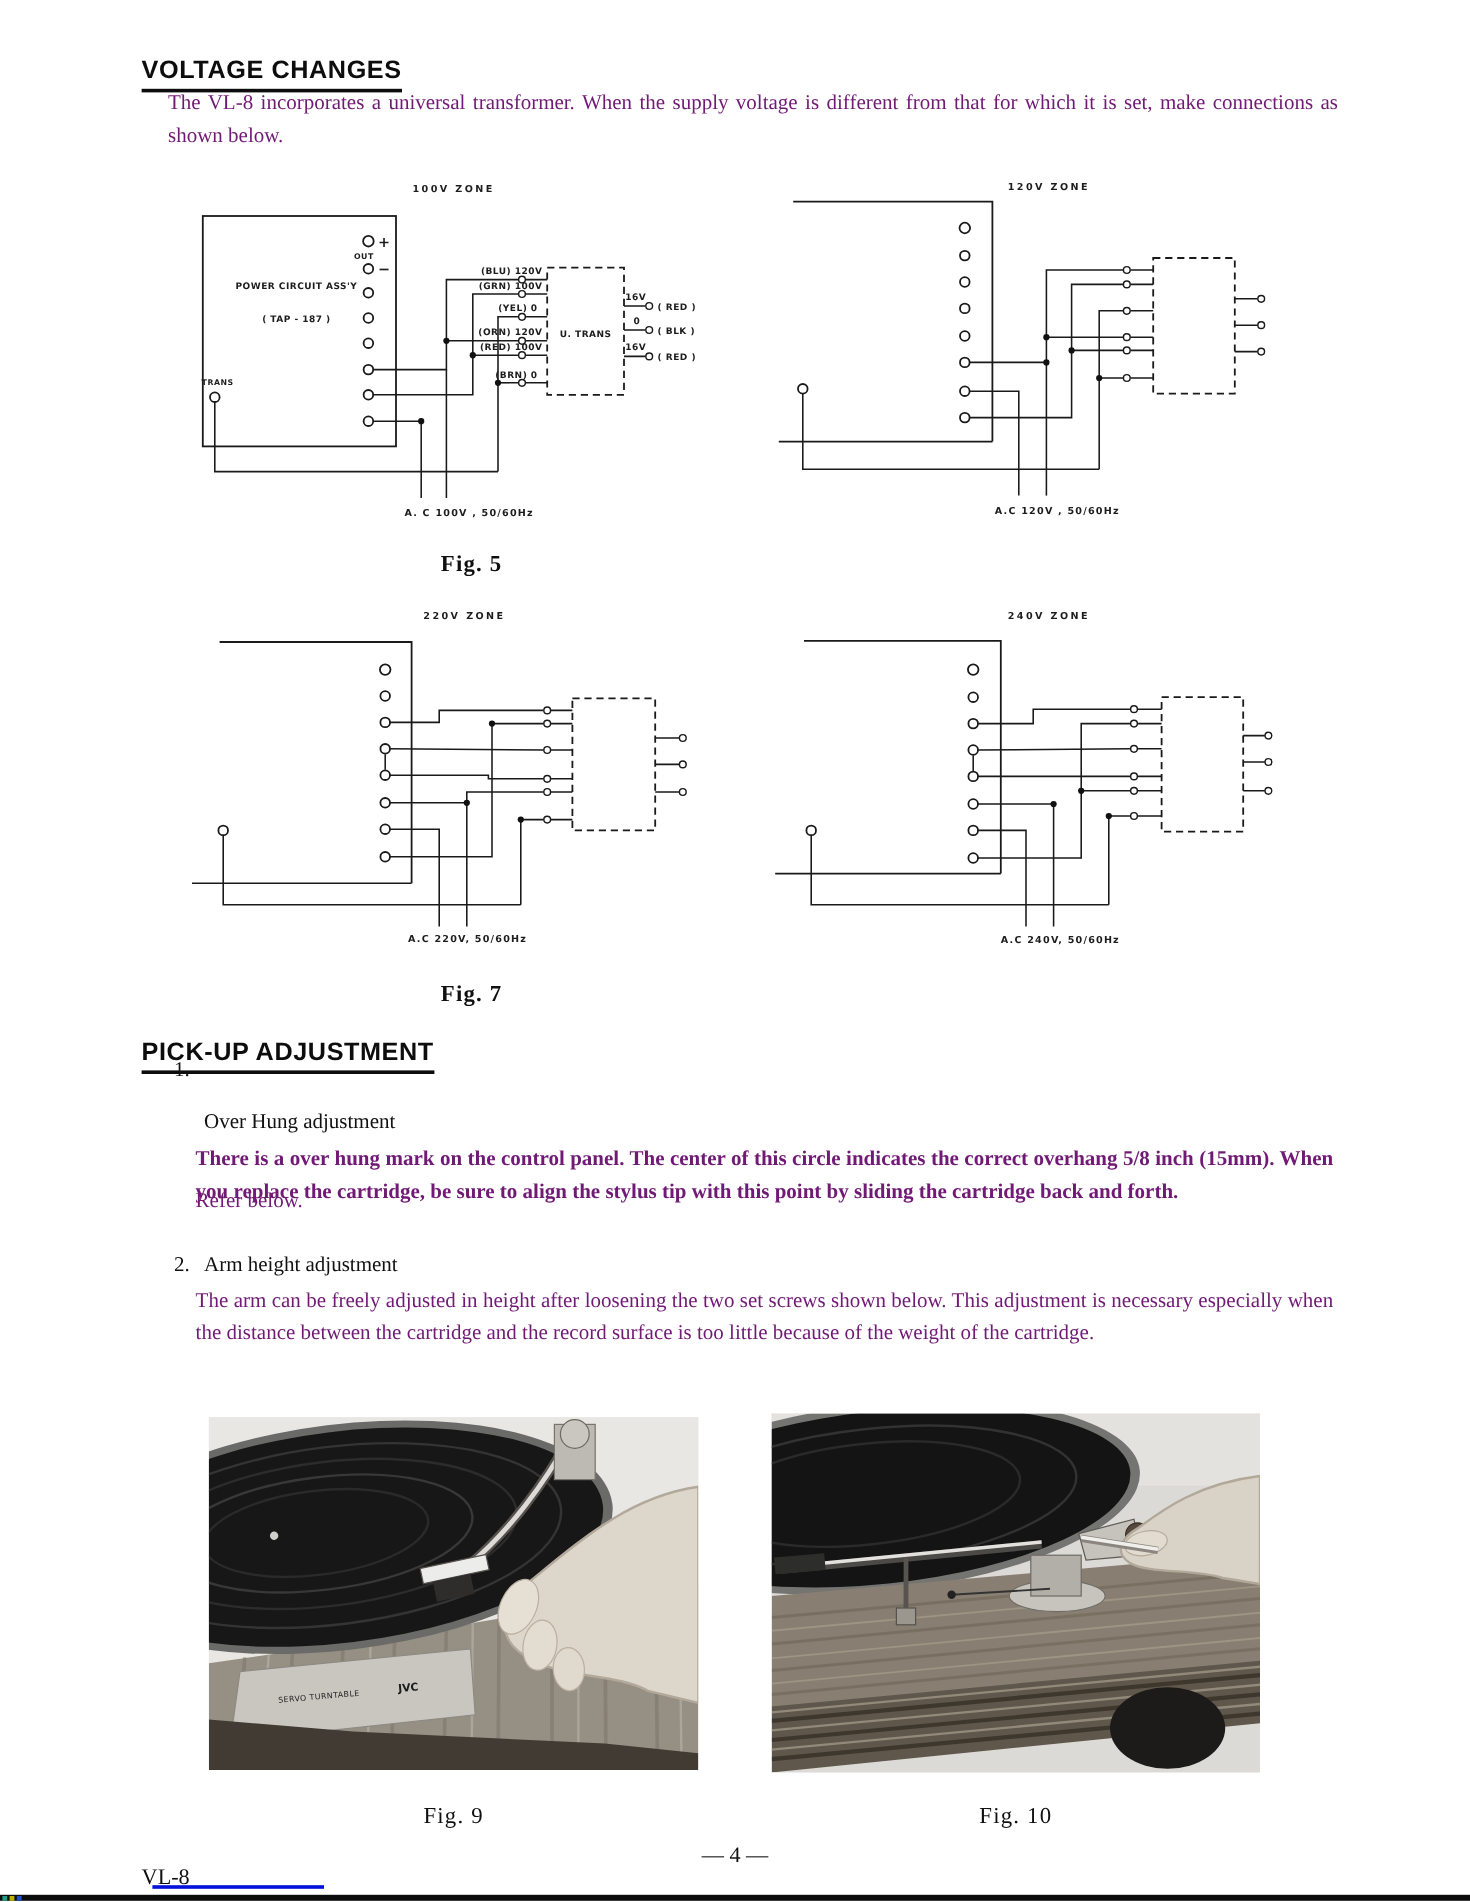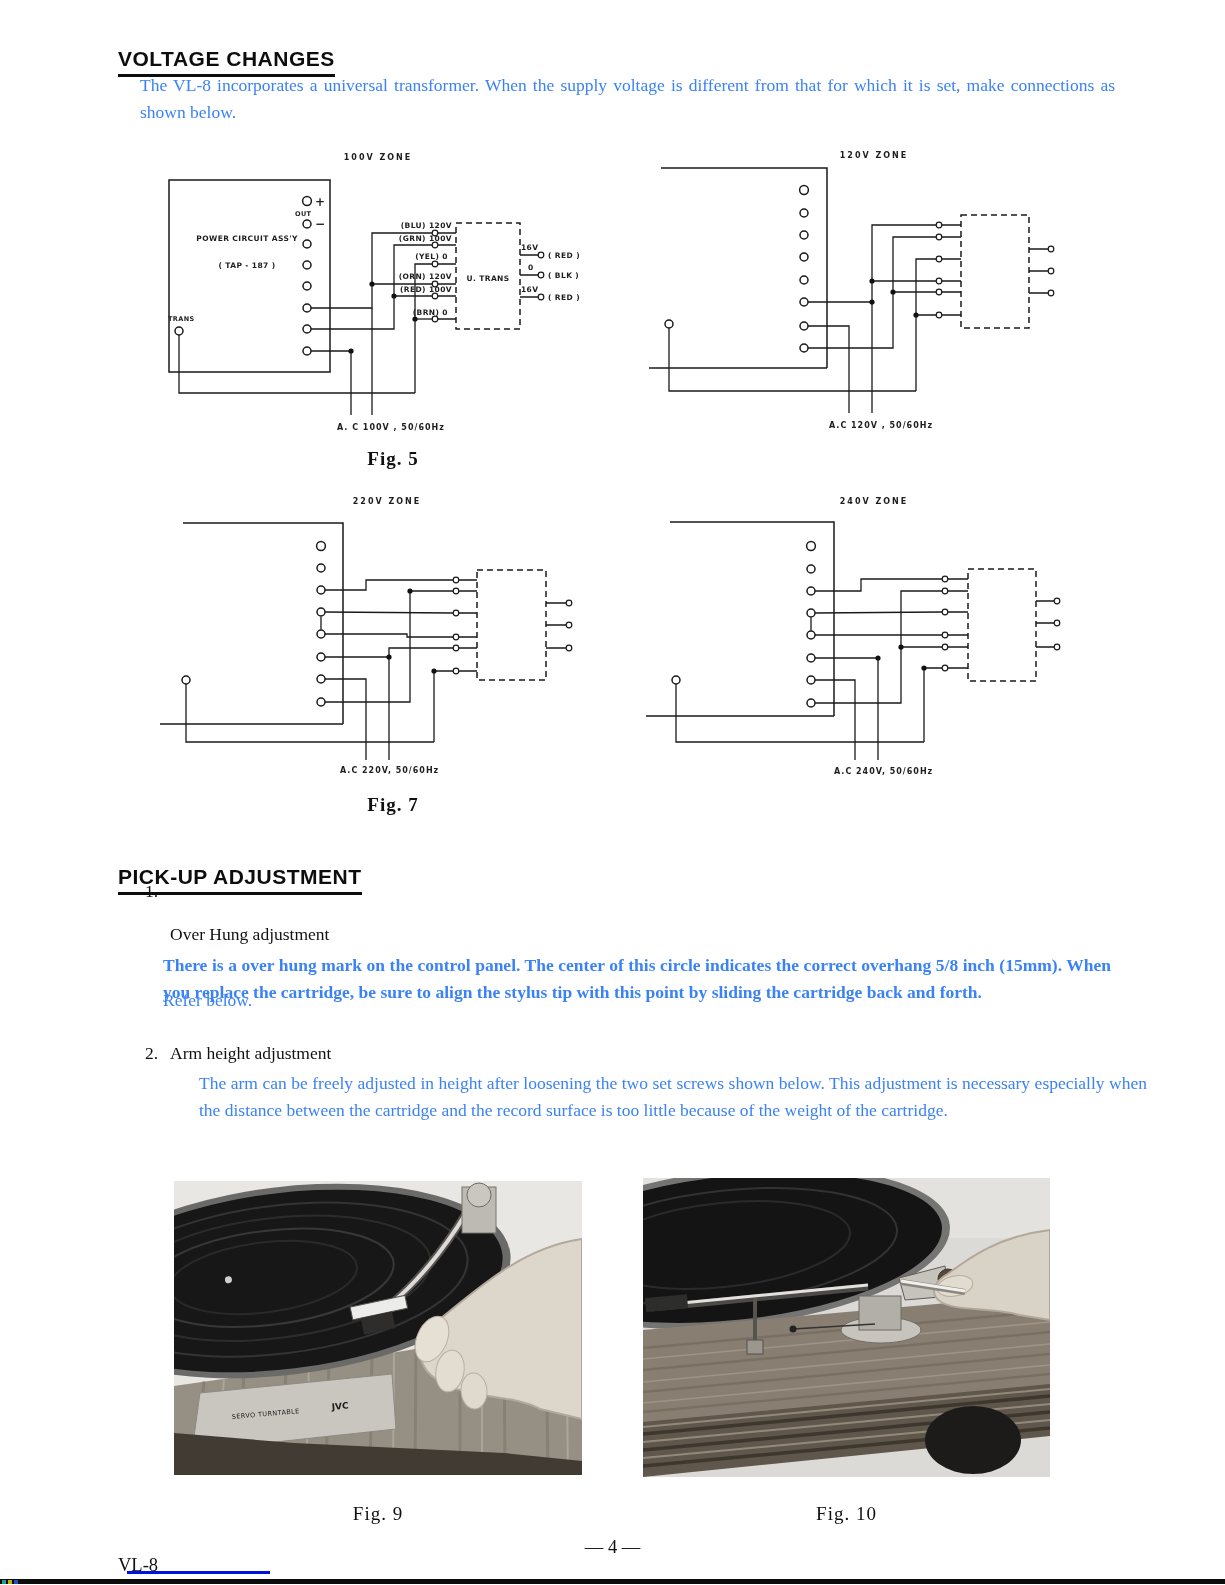--- a/index.html
+++ b/index.html
@@ -7,33 +7,33 @@
     width:1225px;height:1585px;position:relative;background:#ffffff;
     font-family:"Liberation Serif", serif;color:#111;overflow:hidden;
   }
   .abs{position:absolute;}
   .sec-title{
     font-family:"Liberation Sans", sans-serif;font-weight:700;font-size:21px;
     letter-spacing:.5px;color:#0d0d0d;border-bottom:3px solid #0d0d0d;
     padding-bottom:3px;display:inline-block;white-space:nowrap;margin-top:20px;
   }
   .body-text{
-    font-size:17.5px;line-height:27px;text-align:justify;color:#3b82f6;
+    font-size:17.5px;line-height:27px;text-align:justify;color:#701a75;
   }
   .item-no{font-size:17.5px;}
   .item-title{font-size:17.5px;}
   .fig-caption{
     font-size:19px;text-align:center;color:#101010;letter-spacing:1px;
   }
   .diag-grid{
     display:grid;grid-template-columns:482px 482px;row-gap:14px;font-weight:bold;
   }
   .diag-cell{width:482px;}
   .diag-cell svg{display:block;}
-  .diag-cell .fig-caption{margin-top:0;}
+  .diag-cell .fig-caption{margin-top:12px;}
   svg text{font-family:"DejaVu Sans", sans-serif;fill:#1d1d1d;}
   .dz{font-size:8px;letter-spacing:2px;}
   .dl{font-size:7.5px;letter-spacing:.4px;}
   .dlb{font-size:8px;letter-spacing:1px;}
   .dsign{font-size:12px;}
   .dtiny{font-size:6.5px;letter-spacing:.4px;}
   .wire{stroke:#1a1a1a;stroke-width:1.3;fill:none;}
   .boxline{stroke:#1a1a1a;stroke-width:1.5;fill:none;}
   .dashbox{stroke:#1a1a1a;stroke-width:1.5;fill:none;stroke-dasharray:6 4;}
   .term{fill:#fff;stroke:#1a1a1a;stroke-width:1.5;}
@@ -292,21 +292,21 @@
   <span class="sec-title">PICK-UP ADJUSTMENT</span>
 </div>
 
 <div class="abs item-no" style="left:145px;top:881px;">1.</div>
 <div class="abs item-title" style="left:170px;top:924px;">Over Hung adjustment</div>
 <div class="abs body-text" style="left:163px;top:952px;width:948px;font-weight:bold;">There is a over hung mark on the control panel.  The center of this circle indicates the correct overhang 5/8 inch (15mm).  When you replace the cartridge, be sure to align the stylus tip with this point by sliding the cartridge back and forth.</div>
 <div class="abs body-text" style="left:163px;top:987px;">Refer below.</div>
 
 <div class="abs item-no" style="left:145px;top:1043px;">2.</div>
 <div class="abs item-title" style="left:170px;top:1043px;">Arm height adjustment</div>
-<div class="abs body-text" style="left:163px;top:1070px;width:948px;margin-left:36px;">The arm can be freely adjusted in height after loosening the two set screws shown below.  This adjustment is necessary especially when the distance between the cartridge and the record surface is too little because of the weight of the cartridge.</div>
+<div class="abs body-text" style="left:163px;top:1070px;width:948px;">The arm can be freely adjusted in height after loosening the two set screws shown below.  This adjustment is necessary especially when the distance between the cartridge and the record surface is too little because of the weight of the cartridge.</div>
 
 <div class="abs photo" style="left:174px;top:1181px;width:408px;height:294px;">
   <svg width="408" height="294" viewBox="0 0 408 294">
     <rect x="0" y="0" width="408" height="294" fill="#e9e7e3"></rect>
 
     <g>
       <polygon points="0,205 140,185 408,140 408,294 0,294" fill="#968f84"></polygon>
       <g stroke="#6f695f" stroke-width="3" opacity="0.38">
         <path d="M30,200 L22,294"></path>
           <path d="M70,192 L64,294"></path>

